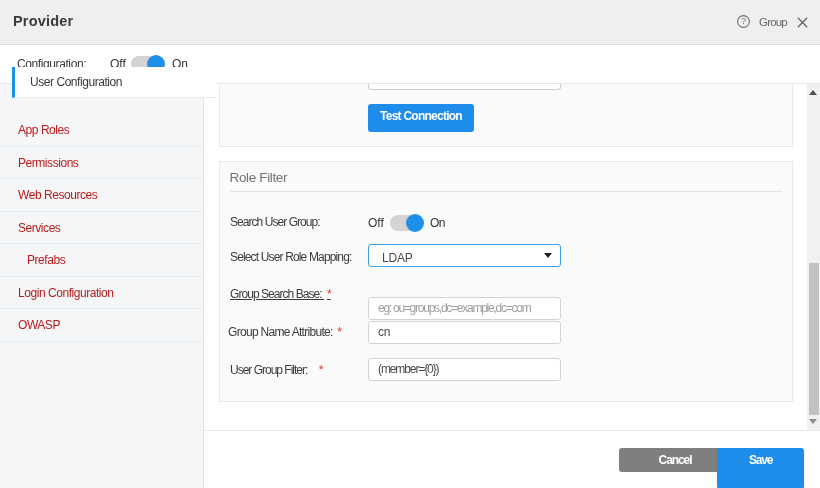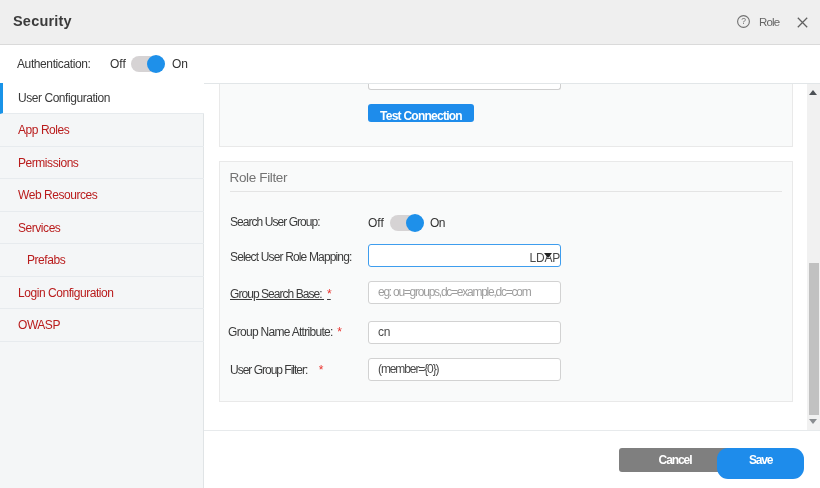--- a/index.html
+++ b/index.html
@@ -29,70 +29,70 @@
   .navitem { position:absolute; left:0; width:204px; height:32.5px; font-size:12px; color:#b91c1c; letter-spacing:-0.45px;
              line-height:32.5px; padding-left:18px; border-bottom:1px solid #e7ebee; }
   .navitem.active { background:#fff; border-left:3px solid #1993e8; padding-left:15px; color:#3a3a3a; }
 
   
   .panel { background:#f9fafa; border:1px solid #e9e9e9; }
   #panel1 { left:219px; top:84px; width:574px; height:63px; border-top:none; }
   #cutinput { left:368px; top:84px; width:193px; height:6px; background:#fff; border:1px solid #cfcfcf; border-top:none; border-radius:0 0 3px 3px; }
   .btn { color:#fff; font-size:12px; font-weight:700; text-align:center; border-radius:3px; letter-spacing:-0.2px; }
   .blue { background:#1e8ceb; }
-  #testbtn { left:368px; top:104px; width:106px; height:18px; line-height:24px; letter-spacing:-0.75px; }
+  #testbtn { left:368px; top:104px; width:106px; height:28px; line-height:24px; letter-spacing:-0.75px; }
 
   #panel2 { left:219px; top:161px; width:574px; height:241px; }
   #rmtitle { left:229.5px; top:169.5px; font-size:13.5px; color:#737373; letter-spacing:-0.35px; }
   #rmhr { left:230px; top:191px; width:552px; height:1px; background:#e4e4e4; }
 
   .flabel { font-size:12px; color:#3b3b3b; letter-spacing:-0.4px; }
   .req { color:#e9322d; font-size:12px; }
   .finput { position:absolute; left:368px; width:193px; height:23px; background:#fff; border:1px solid #d2d2d2;
             border-radius:3px; font-size:12px; color:#4a4a4a; line-height:21px; padding-left:9px; letter-spacing:-0.2px; white-space:nowrap; overflow:hidden; }
   .ph { color:#9e9e9e; }
 
   
   #footline { left:204px; top:430px; width:616px; height:1px; background:#e7eaec; }
   #cancelbtn { left:619px; top:448px; width:112px; height:24px; line-height:24px; background:#7f7f7f; font-size:12px; letter-spacing:-1.1px; }
-  #savebtn { left:717px; top:448px; width:87px; height:31px; line-height:24px; font-size:12px; letter-spacing:-1.2px;border-radius:11px; }
+  #savebtn { left:717px; top:448px; width:87px; height:41px; line-height:24px; font-size:12px; letter-spacing:-1.2px; }
 
   
   #sbtrack { left:807px; top:84px; width:13px; height:346px; background:#f1f1f1; }
   #sbthumb { left:809px; top:263px; width:10px; height:152px; background:#c1c1c1; }
   .arrow-up { width:0; height:0; border-left:4px solid transparent; border-right:4px solid transparent; border-bottom:5px solid #4d5156; }
   .arrow-down { width:0; height:0; border-left:4px solid transparent; border-right:4px solid transparent; border-top:5px solid #8a8d90; }
   #sbup { left:809px; top:90px; }
   #sbdown { left:809px; top:419px; }
 </style>
 </head>
 <body>
 
   <div id="header" class="abs"></div>
-  <div id="title" class="abs">Security</div>
+  <div id="title" class="abs">Provider</div>
   <svg id="helpico" class="abs" width="15" height="15" viewBox="0 0 15 15">
     <circle cx="7.5" cy="7.5" r="5.9" fill="none" stroke="#717171" stroke-width="1.1"></circle>
     <text x="7.5" y="10.4" text-anchor="middle" font-size="8.5" fill="#717171" font-family="Liberation Sans">?</text>
   </svg>
-  <div id="helptxt" class="abs">Role</div>
+  <div id="helptxt" class="abs">Group</div>
   <svg id="closex" class="abs" width="13" height="13" viewBox="0 0 13 13">
     <path d="M1.8 1.8 L11.2 11.2 M11.2 1.8 L1.8 11.2" stroke="#606060" stroke-width="1.25"></path>
   </svg>
 
   <div id="authbar" class="abs"></div>
-  <div id="authlbl" class="abs">Authentication:</div>
+  <div id="authlbl" class="abs">Configuration:</div>
   <div class="abs offlbl" style="left:110px; top:57px;">Off</div>
   <div class="abs switch" style="left:131px; top:56px;">
     <div class="track"></div>
     <div class="knob"></div>
   </div>
   <div class="abs onlbl" style="left:172px; top:57px;">On</div>
 
   <div id="sidebar" class="abs"></div>
-  <div class="navitem active" style="top:83px; height:31.3px; line-height:31.3px;">User Configuration</div>
+  <div class="navitem active" style="top:67px; height:31.3px; line-height:31.3px;margin-left:12px;">User Configuration</div>
   <div class="navitem" style="top:114.3px;">App Roles</div>
   <div class="navitem" style="top:146.8px;">Permissions</div>
   <div class="navitem" style="top:179.3px;">Web Resources</div>
   <div class="navitem" style="top:211.8px;">Services</div>
   <div class="navitem" style="top:244.3px;padding-left:27px;">Prefabs</div>
   <div class="navitem" style="top:276.8px;">Login Configuration</div>
   <div class="navitem" style="top:309.3px;">OWASP</div>
 
   <div id="panel1" class="abs panel"></div>
   <div id="cutinput" class="abs"></div>
@@ -104,26 +104,26 @@
 
   <div class="abs flabel" style="left:230px; top:214.5px; letter-spacing:-0.95px;">Search User Group:</div>
   <div class="abs offlbl" style="left:368px; top:216px;">Off</div>
   <div class="abs switch" style="left:390px; top:215px;">
     <div class="track"></div>
     <div class="knob"></div>
   </div>
   <div class="abs onlbl" style="left:430px; top:216px; letter-spacing:-0.5px;">On</div>
 
   <div class="abs flabel" style="left:230px; top:249.5px; letter-spacing:-0.85px;">Select User Role Mapping:</div>
-  <div class="abs finput" style="top:244px; border:1.5px solid #3e9dee; line-height:26px; padding-left:13px;text-align:right;">LDAP
+  <div class="abs finput" style="top:244px; border:1.5px solid #3e9dee; line-height:26px; padding-left:13px;">LDAP
     <span style="position:absolute; right:8px; top:8px; width:0; height:0; border-left:4px solid transparent; border-right:4px solid transparent; border-top:5px solid #222;"></span>
   </div>
 
   <div class="abs flabel" style="left:230px; top:286.5px; letter-spacing:-0.95px;text-decoration:underline;">Group Search Base: <span class="req" style="margin-left:3px;">*</span></div>
-  <div class="abs finput ph" style="top:281px; letter-spacing:-1.25px;">eg: ou=groups,dc=example,dc=com</div>
+  <div class="abs finput ph" style="top:297px; letter-spacing:-1.25px;">eg: ou=groups,dc=example,dc=com</div>
 
   <div class="abs flabel" style="left:228px; top:324.5px; letter-spacing:-0.7px;">Group Name Attribute: <span class="req" style="margin-left:2px;">*</span></div>
   <div class="abs finput" style="top:321px;">cn</div>
 
   <div class="abs flabel" style="left:230px; top:362.5px; letter-spacing:-1px;">User Group Filter: <span class="req" style="margin-left:9px;">*</span></div>
   <div class="abs finput" style="top:358px; letter-spacing:-1.1px;">(member={0})</div>
 
   <div id="footline" class="abs"></div>
   <div id="cancelbtn" class="abs btn">Cancel</div>
   <div id="savebtn" class="abs btn blue">Save</div>

